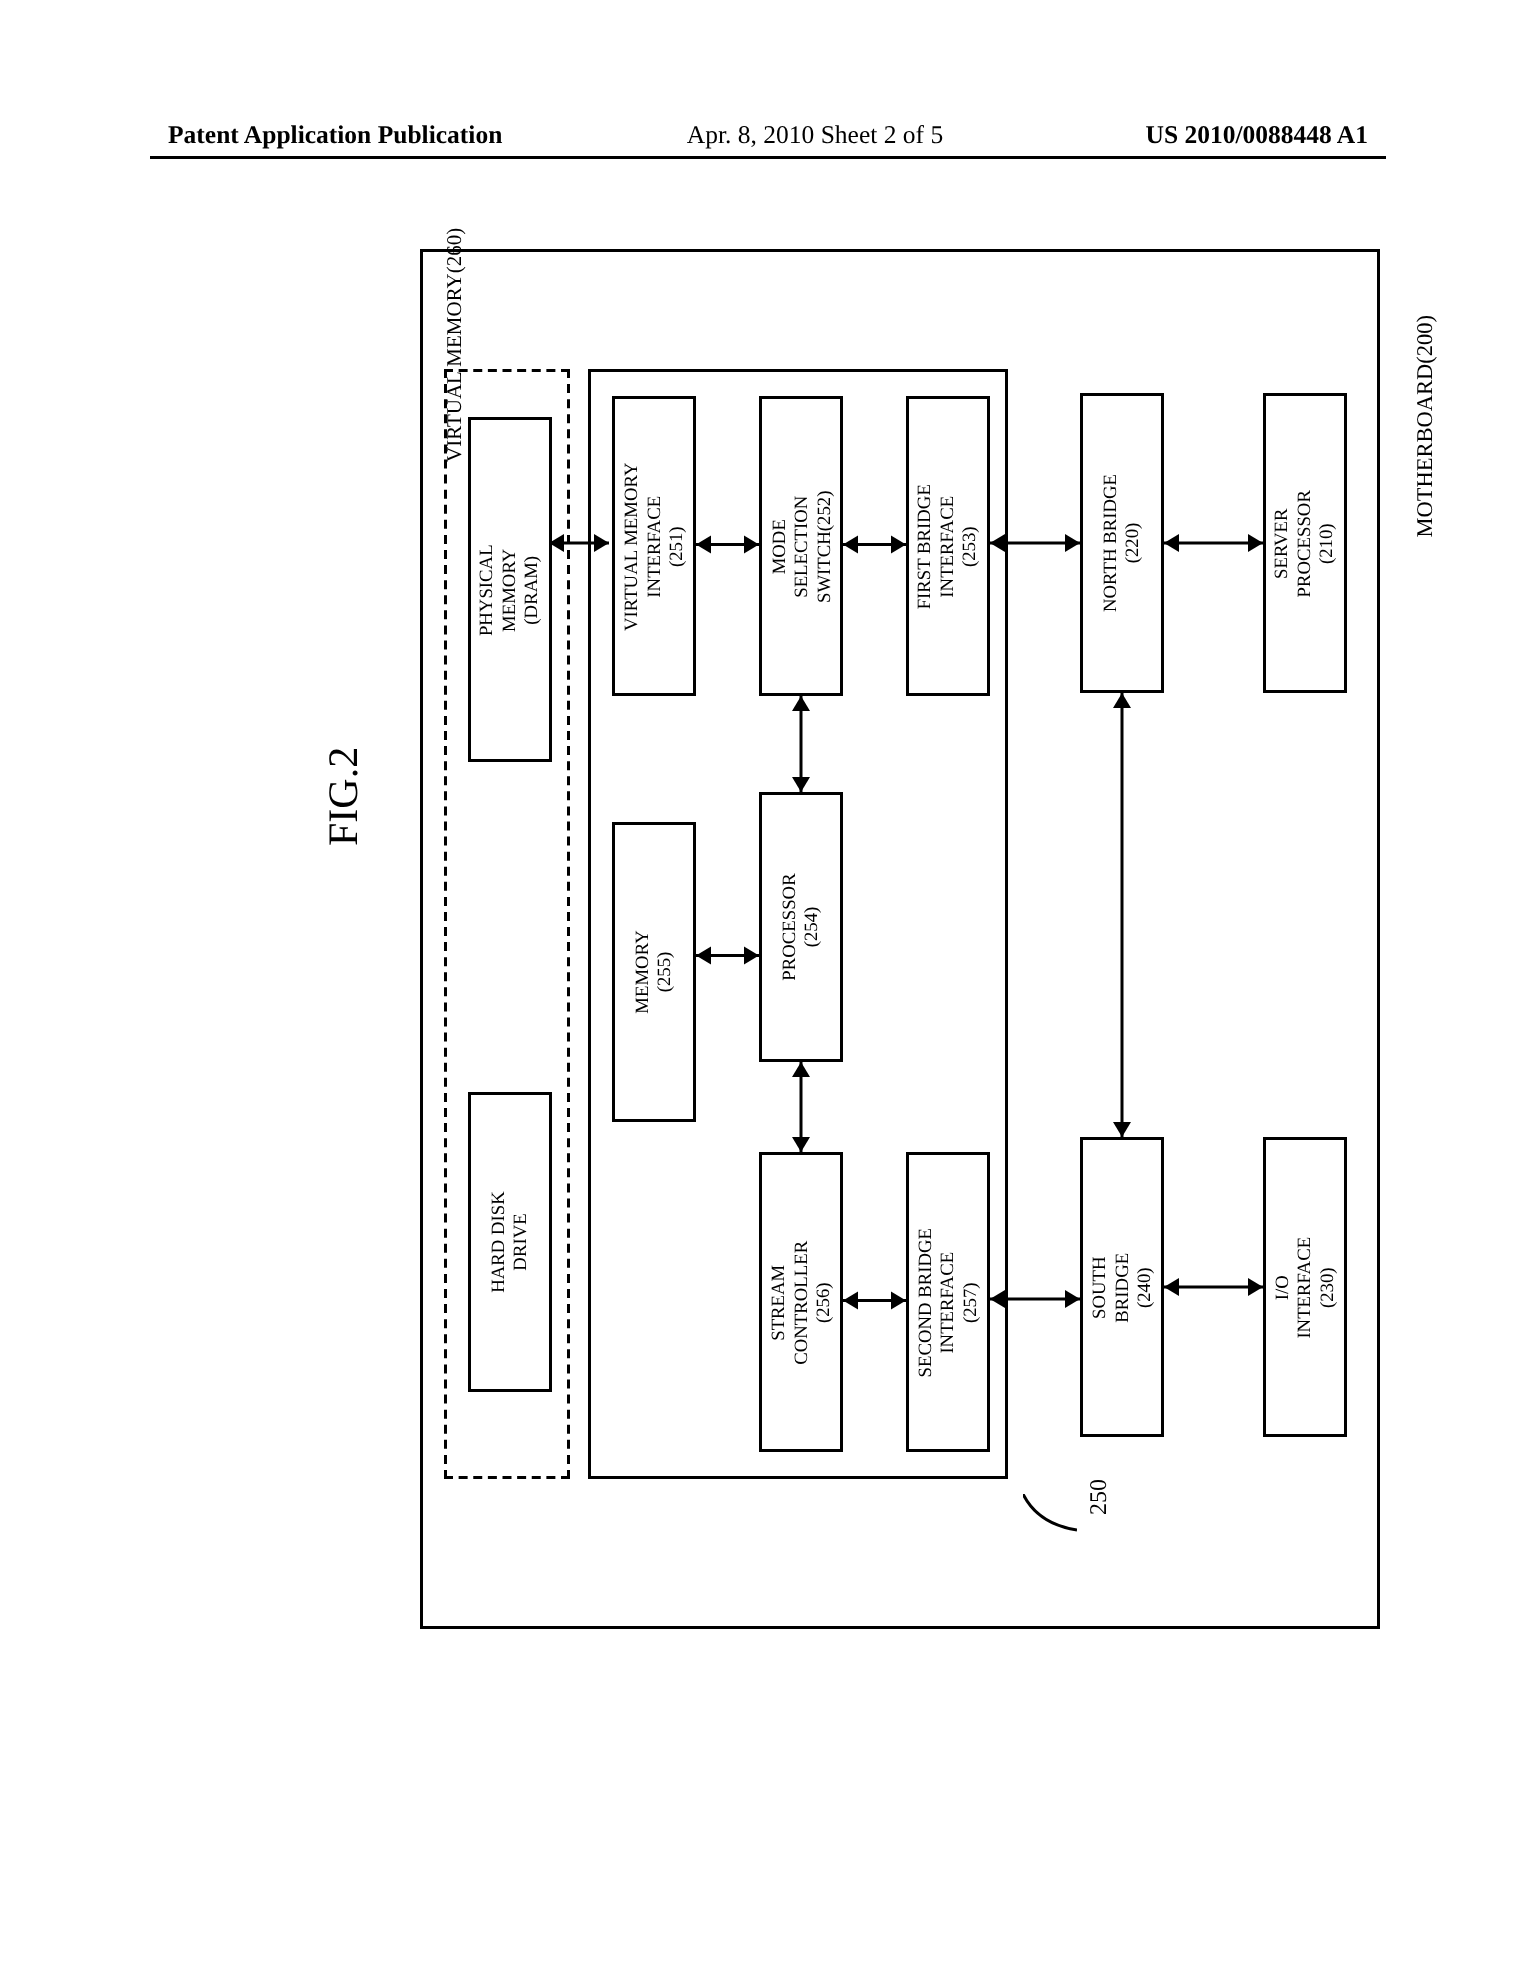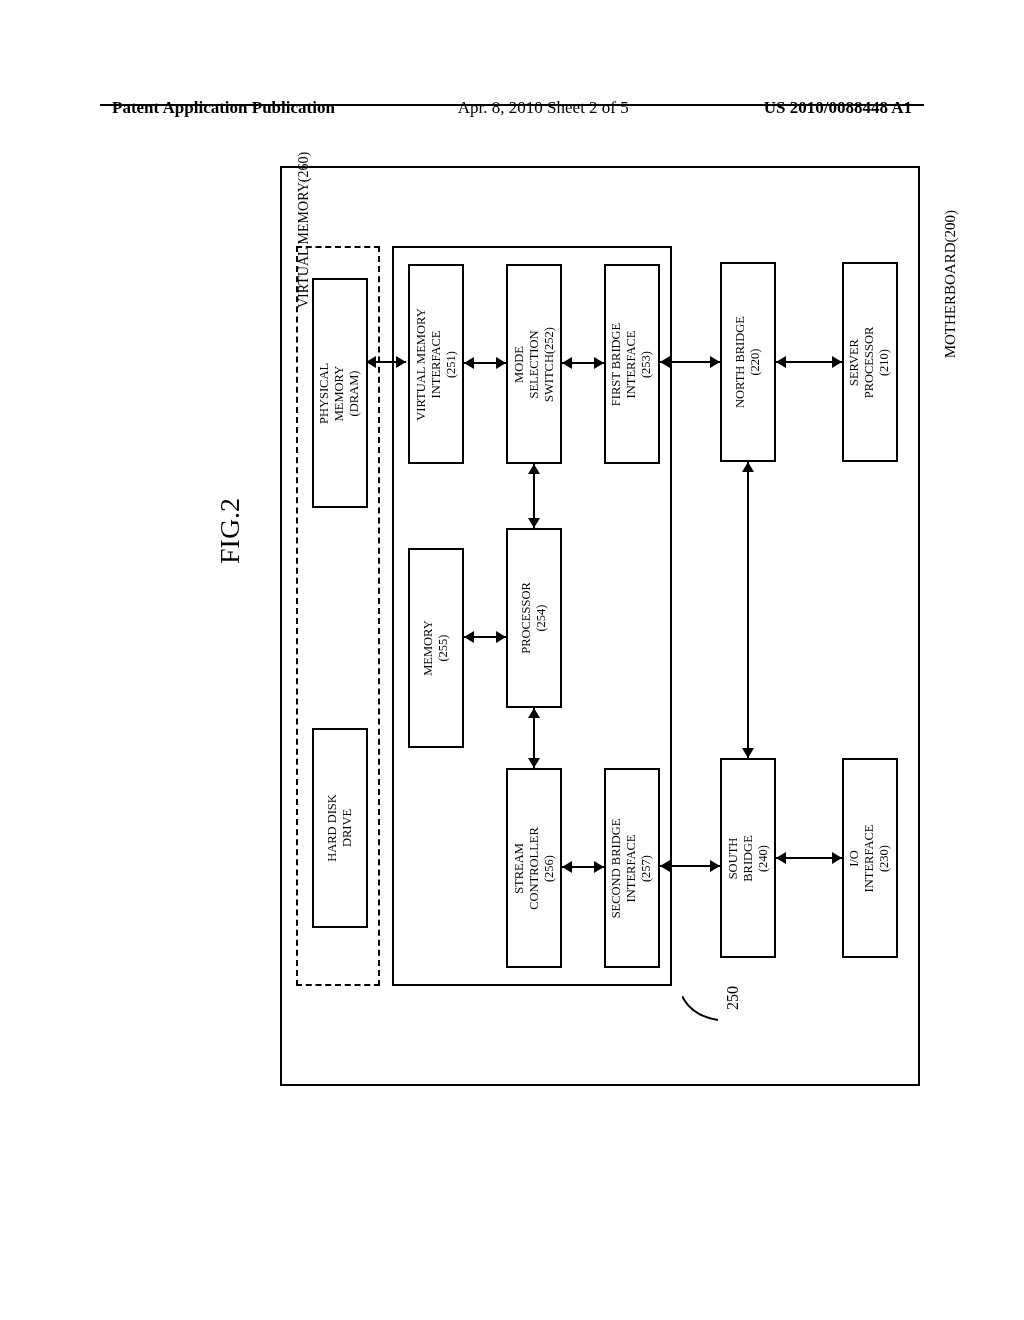--- a/index.html
+++ b/index.html
@@ -10,21 +10,21 @@
     width: 1024px;
     height: 1320px;
     position: relative;
   }
   .page {
     position: absolute;
     inset: 0;
   }
   .header {
     position: absolute;
-    top: 98px;
+    top: 80px;
     left: 0;
     right: 0;
     display: flex;
     justify-content: space-between;
     padding: 0 112px 0 112px;
     font-size: 17px;
   }
   .header .left { font-weight: bold; }
   .header .mid  { font-weight: normal; }
   .header .right { font-weight: bold; margin-left: 12px; }

